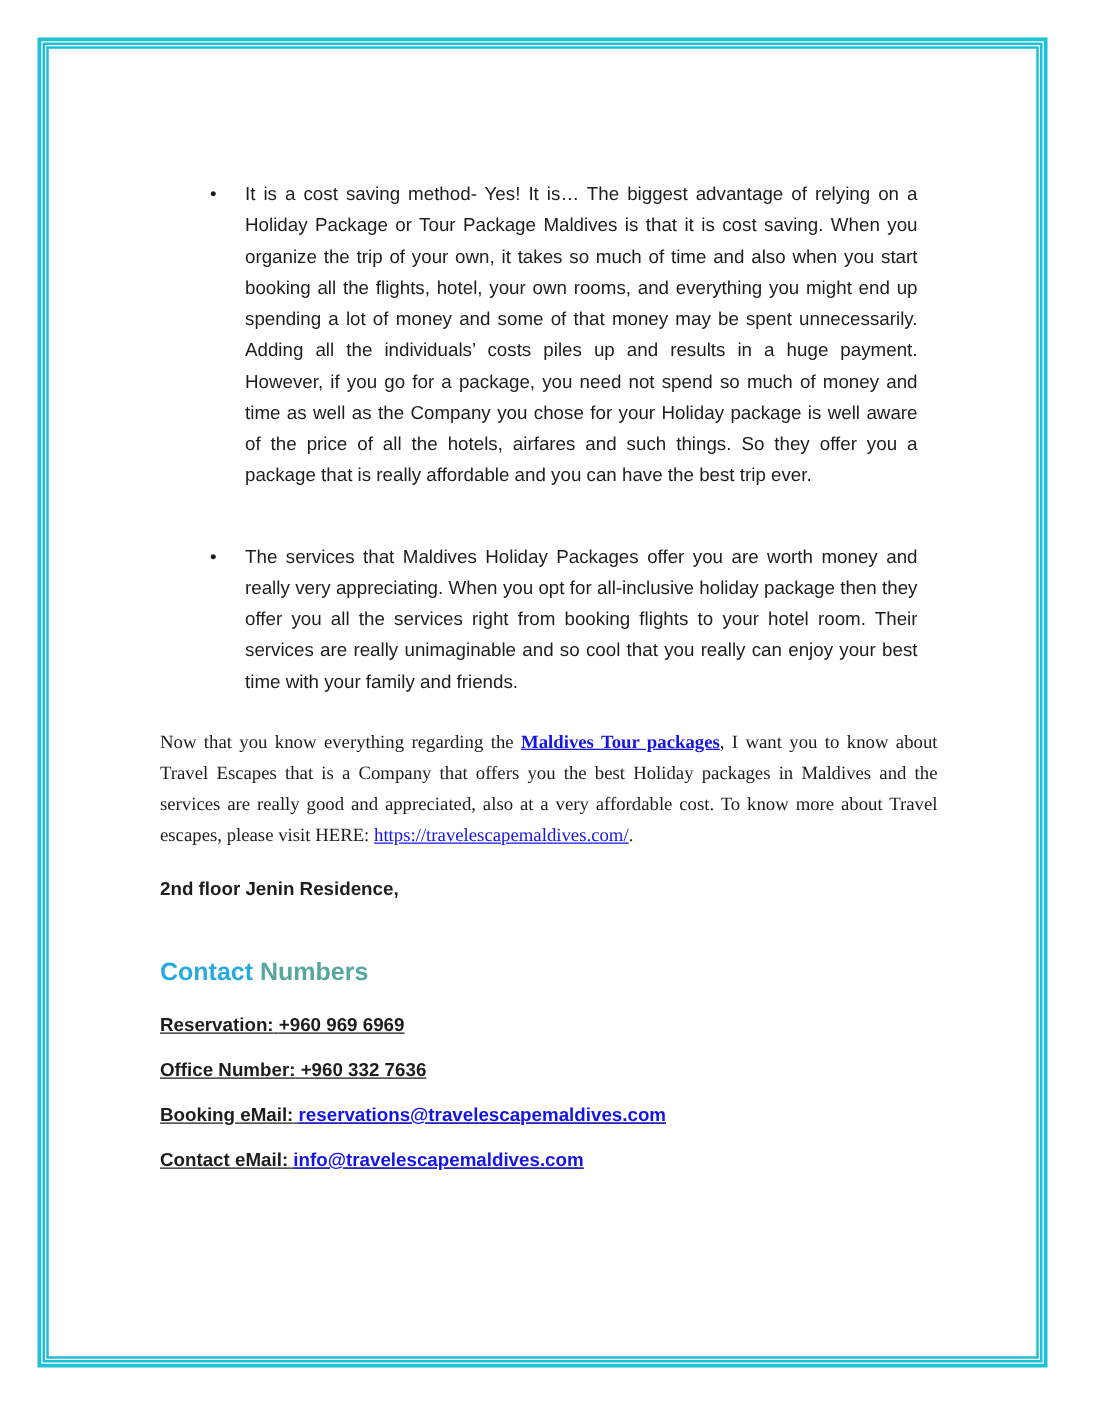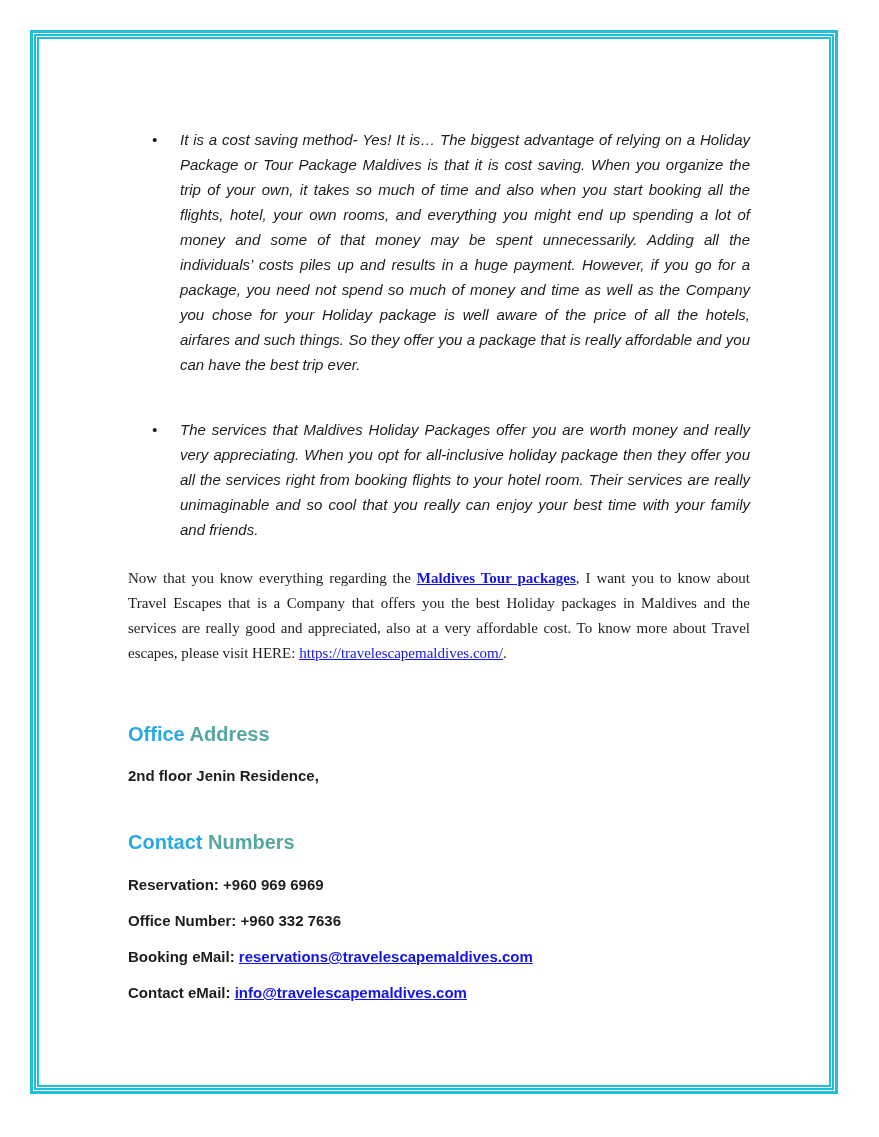--- a/index.html
+++ b/index.html
@@ -48,23 +48,22 @@
 
   .body-text {
     font-size: 15px;
     line-height: 25px;
     text-align: justify;
     color: var(--ink);
   }
 
   ul.bullets {
     list-style: none;
-    margin: 0;
+    margin: 16px;
     padding: 0;
-    font-style: italic;
   }
   li.bullet {
     position: relative;
     padding-left: 52px;
   }
   li.bullet + li.bullet { margin-top: 40px; }
   li.bullet::before {
     content: "\2022";
     position: absolute;
     left: 24px;
@@ -107,20 +106,21 @@
     font-weight: bold;
     color: var(--ink);
   }
 
   .contact-row {
     margin-top: 19px;
     font-size: 15px;
     line-height: 17px;
     font-weight: bold;
     color: var(--ink);
+    text-decoration: underline;
   }
   .contact-row.first { margin-top: 22px; }
   a.email-link {
     color: var(--link);
     font-weight: bold;
     text-decoration: underline;
     cursor: pointer;
   }
 </style>
 </head>
@@ -138,24 +138,20 @@
     <li class="bullet">
       <span>It is a cost saving method- Yes! It is… The biggest advantage of relying on a Holiday Package or Tour Package Maldives is that it is cost saving. When you organize the trip of your own, it takes so much of time and also when you start booking all the flights, hotel, your own rooms, and everything you might end up spending a lot of money and some of that money may be spent unnecessarily. Adding all the individuals’ costs piles up and results in a huge payment. However, if you go for a package, you need not spend so much of money and time as well as the Company you chose for your Holiday package is well aware of the price of all the hotels, airfares and such things. So they offer you a package that is really affordable and you can have the best trip ever.</span>
     </li>
     <li class="bullet">
       <span>The services that Maldives Holiday Packages offer you are worth money and really very appreciating. When you opt for all-inclusive holiday package then they offer you all the services right from booking flights to your hotel room. Their services are really unimaginable and so cool that you really can enjoy your best time with your family and friends.</span>
     </li>
   </ul>
 
   <p class="body-text paragraph"><span>Now that you know everything regarding the </span><a class="inline-link-bold">Maldives Tour packages</a><span>, I want you to know about Travel Escapes that is a Company that offers you the best Holiday packages in Maldives and the services are really good and appreciated, also at a very affordable cost. To know more about Travel escapes, please visit HERE: </span><a class="inline-link">https://travelescapemaldives.com/</a><span>.</span></p>
 
-  <h1 class="section-heading" id="office-heading">
-    <span class="hw-blue">Office</span>
-    <span class="hw-teal">Address</span>
-  </h1>
 
   <div class="address-block">
     <div>2nd floor Jenin Residence,</div>
   </div>
 
   <h1 class="section-heading" id="contact-heading">
     <span class="hw-blue">Contact</span>
     <span class="hw-teal">Numbers</span>
   </h1>
 

